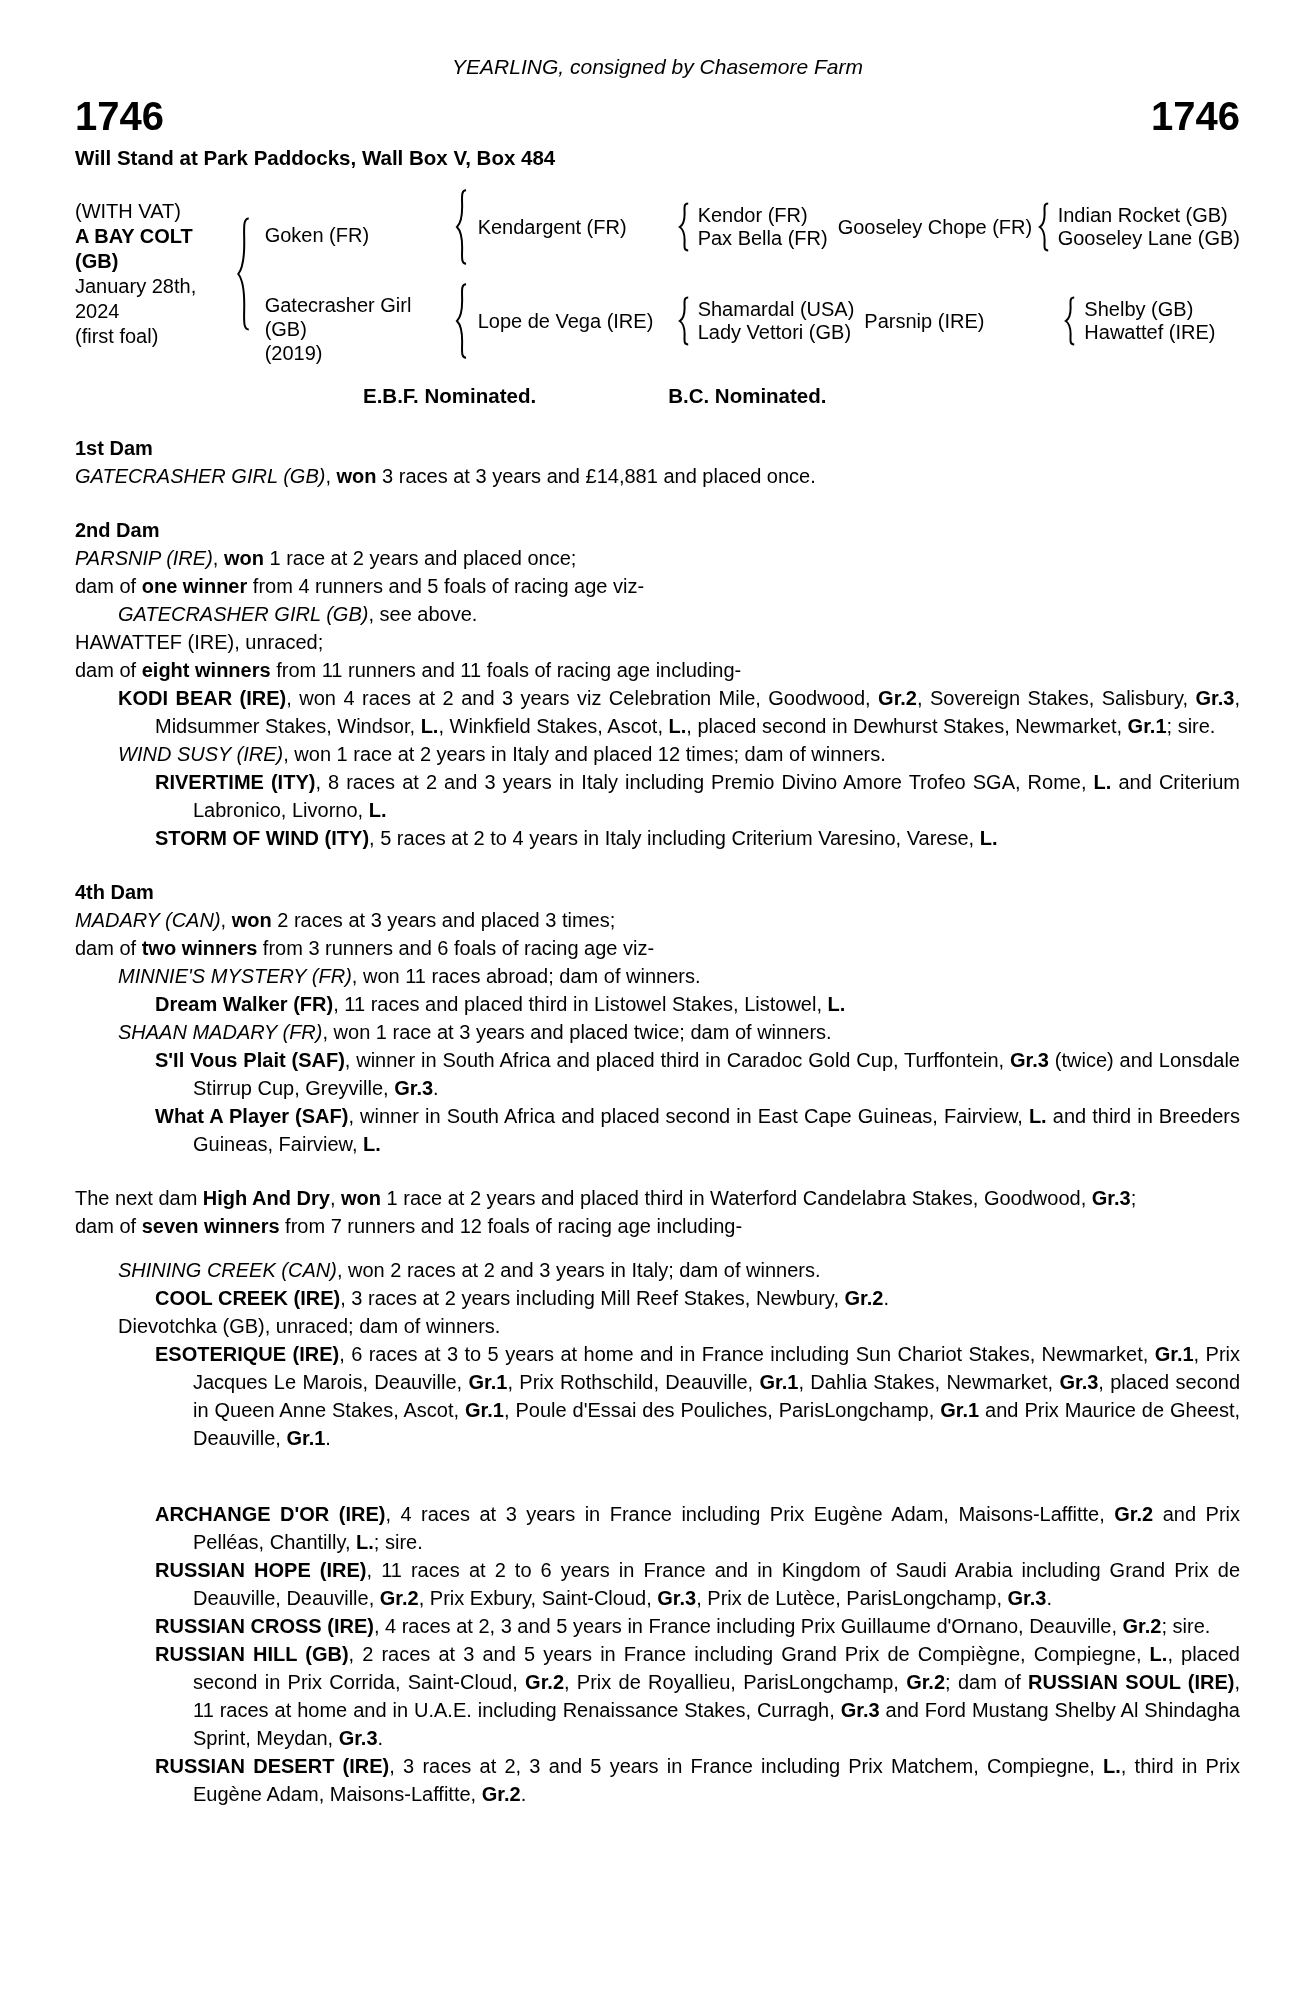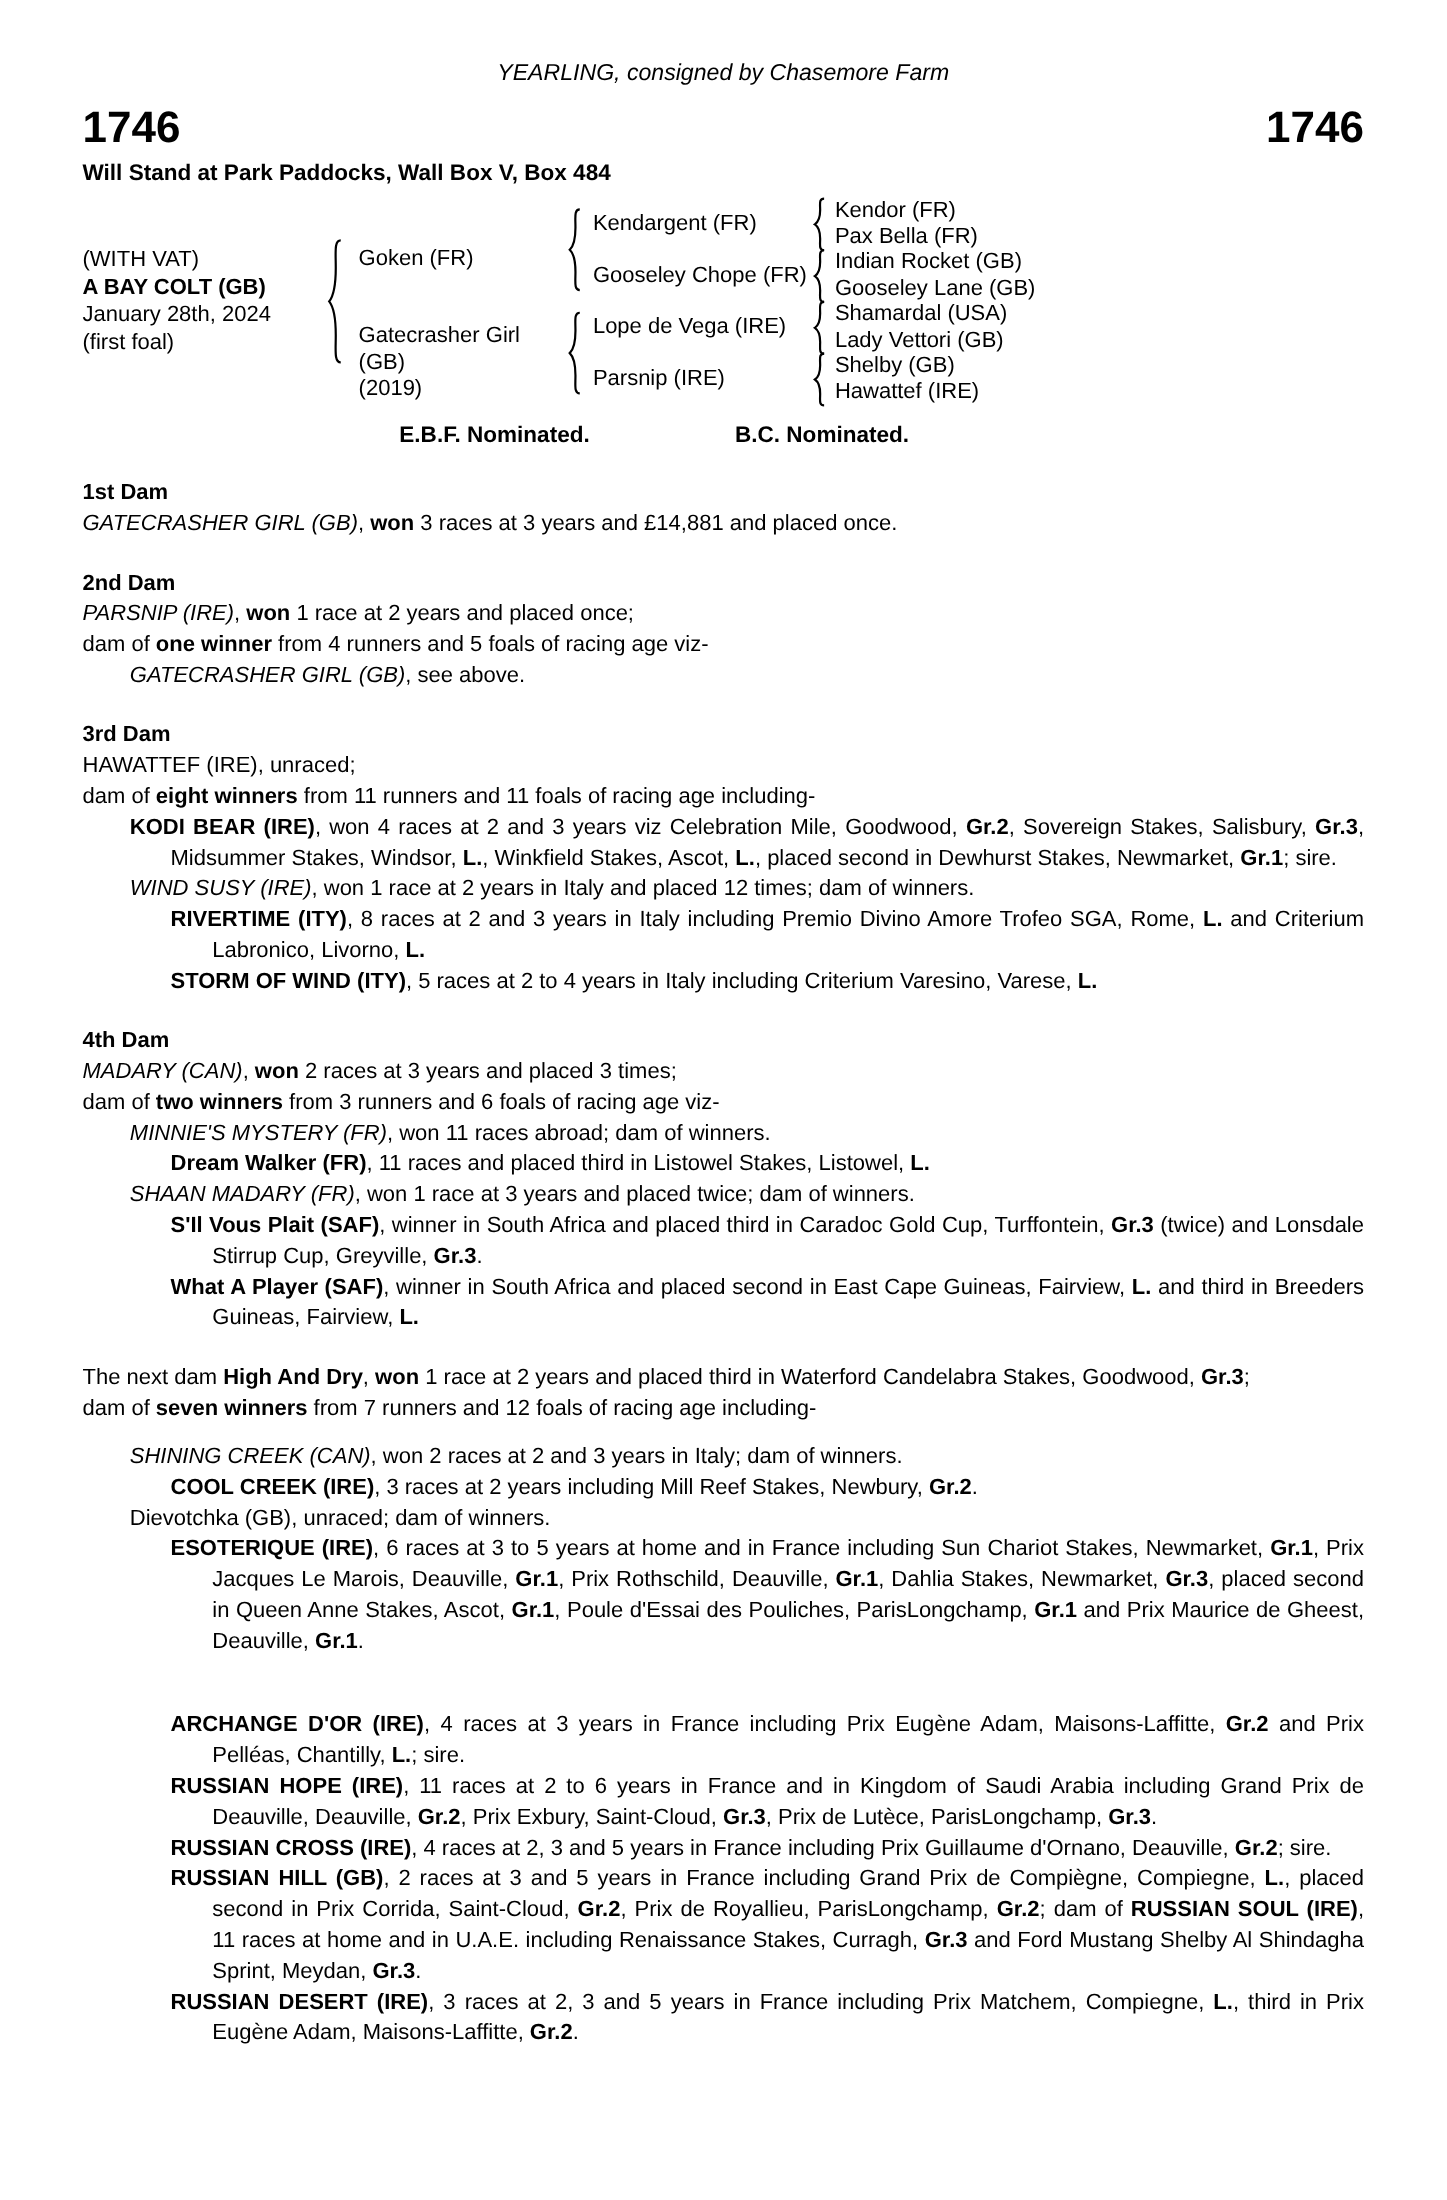--- a/index.html
+++ b/index.html
@@ -9,21 +9,21 @@
   .consign { text-align:center; font-style:italic; font-size:21px; line-height:26px; }
   .lotrow { display:flex; justify-content:space-between; font-weight:bold; font-size:40px; line-height:44px; margin-top:14px; }
   .stand { font-weight:bold; font-size:20.5px; margin-top:8px; }
   .ped { display:flex; align-items:center; margin-top:10px; font-size:20px; }
   .colt-info { width:222px; line-height:25px; }
   .b { font-weight:bold; }
   .brace { flex:0 0 auto; display:block; }
   .gen1 { display:flex; flex-direction:column; }
   .pb { display:flex; align-items:center; height:94px; }
   .pb-name { width:204px; padding-left:14px; line-height:24px;margin-top:16px; }
-  .gp-col { display:flex; flex-direction:column; }
+  .gp-col { display:flex; flex-direction:row; }
   .gpb { display:flex; align-items:center; height:47px; }
   .gp-name { width:210px; padding-left:10px; }
   .gg-col { display:flex; flex-direction:column; justify-content:center; padding-left:8px; }
   .gg { height:23.5px; line-height:23.5px; white-space:nowrap; }
   .noms { font-weight:bold; font-size:20.5px; margin-top:16px; padding-left:288px; display:flex; gap:132px; }
   .bodytext { margin-top:2px; font-size:20px; line-height:28px; }
   .h { font-weight:bold; margin-top:26px; }
   .gap { height:26px; }
   .bp { text-align:justify; }
   .bp .rb { font-weight:bold; }
@@ -126,21 +126,20 @@
     <span>B.C. Nominated.</span>
   </div>
 
   <div class="bodytext">
       <div class="h">1st Dam</div>
       <p class="bp" style="padding-left: 0px; text-indent: 0px;"><span class="ri">GATECRASHER GIRL (GB)</span><span>, </span><span class="rb">won</span><span> 3 races at 3 years and £14,881 and placed once.</span></p>
       <div class="h">2nd Dam</div>
       <p class="bp" style="padding-left: 0px; text-indent: 0px;"><span class="ri">PARSNIP (IRE)</span><span>, </span><span class="rb">won</span><span> 1 race at 2 years and placed once;</span></p>
       <p class="bp" style="padding-left: 0px; text-indent: 0px;"><span>dam of </span><span class="rb">one winner</span><span> from 4 runners and 5 foals of racing age viz-</span></p>
       <p class="bp" style="padding-left: 43px; text-indent: 0px;"><span class="ri">GATECRASHER GIRL (GB)</span><span>, see above.</span></p>
-      <div class="h">3rd Dam</div>
       <p class="bp" style="padding-left: 0px; text-indent: 0px;"><span>HAWATTEF (IRE), unraced;</span></p>
       <p class="bp" style="padding-left: 0px; text-indent: 0px;"><span>dam of </span><span class="rb">eight winners</span><span> from 11 runners and 11 foals of racing age including-</span></p>
       <p class="bp" style="padding-left: 80px; text-indent: -37px;"><span class="rb">KODI BEAR (IRE)</span><span>, won 4 races at 2 and 3 years viz Celebration Mile, Goodwood, </span><span class="rb">Gr.2</span><span>, Sovereign Stakes, Salisbury, </span><span class="rb">Gr.3</span><span>, Midsummer Stakes, Windsor, </span><span class="rb">L.</span><span>, Winkfield Stakes, Ascot, </span><span class="rb">L.</span><span>, placed second in Dewhurst Stakes, Newmarket, </span><span class="rb">Gr.1</span><span>; sire.</span></p>
       <p class="bp" style="padding-left: 80px; text-indent: -37px;"><span class="ri">WIND SUSY (IRE)</span><span>, won 1 race at 2 years in Italy and placed 12 times; dam of winners.</span></p>
       <p class="bp" style="padding-left: 118px; text-indent: -38px;"><span class="rb">RIVERTIME (ITY)</span><span>, 8 races at 2 and 3 years in Italy including Premio Divino Amore Trofeo SGA, Rome, </span><span class="rb">L.</span><span> and Criterium Labronico, Livorno, </span><span class="rb">L.</span></p>
       <p class="bp" style="padding-left: 118px; text-indent: -38px;"><span class="rb">STORM OF WIND (ITY)</span><span>, 5 races at 2 to 4 years in Italy including Criterium Varesino, Varese, </span><span class="rb">L.</span></p>
       <div class="h">4th Dam</div>
       <p class="bp" style="padding-left: 0px; text-indent: 0px;"><span class="ri">MADARY (CAN)</span><span>, </span><span class="rb">won</span><span> 2 races at 3 years and placed 3 times;</span></p>
       <p class="bp" style="padding-left: 0px; text-indent: 0px;"><span>dam of </span><span class="rb">two winners</span><span> from 3 runners and 6 foals of racing age viz-</span></p>
       <p class="bp" style="padding-left: 80px; text-indent: -37px;"><span class="ri">MINNIE'S MYSTERY (FR)</span><span>, won 11 races abroad; dam of winners.</span></p>

